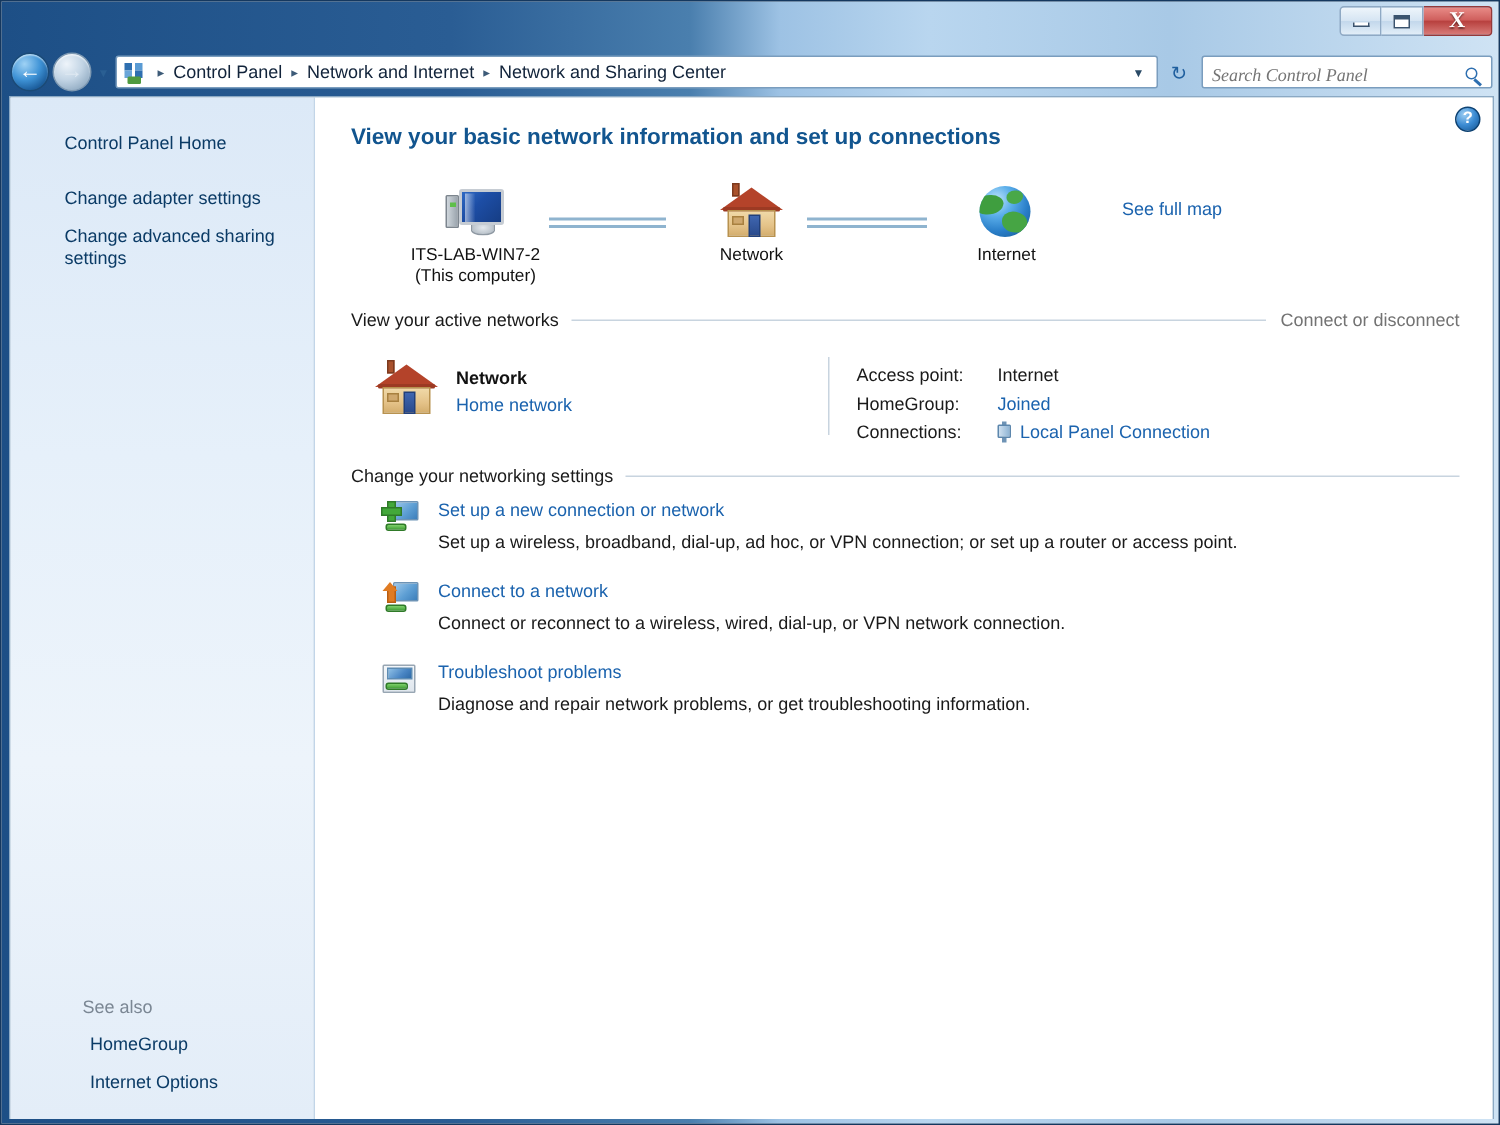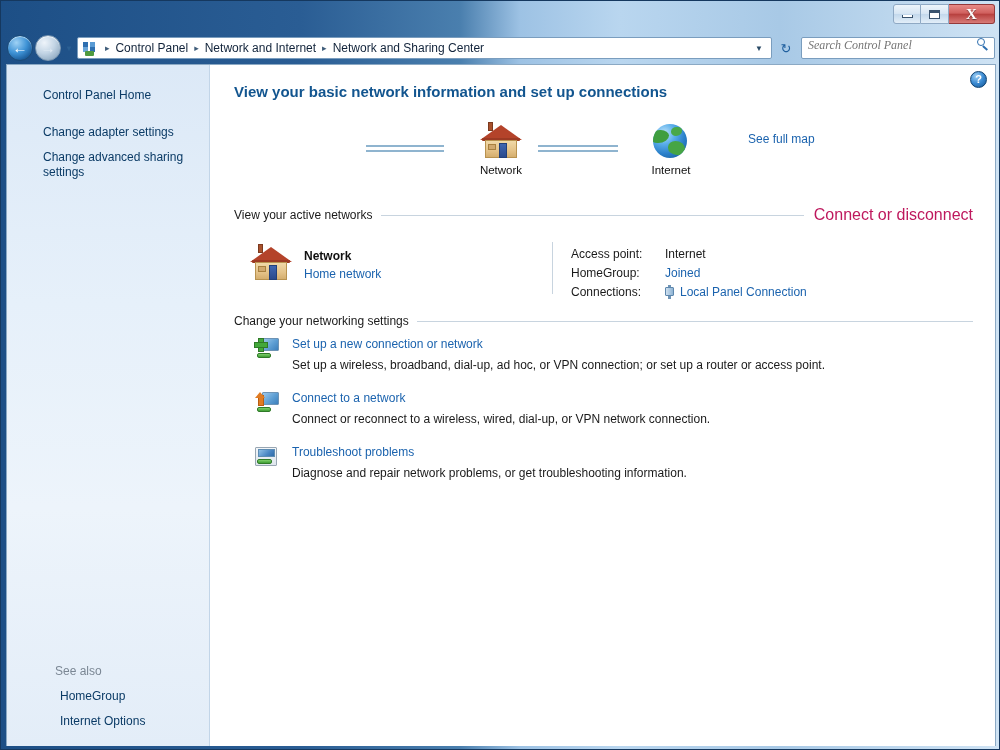--- a/index.html
+++ b/index.html
@@ -184,21 +184,21 @@
   }
 
   .searchbox {
     width: 194px;
     height: 22px;
     background: #ffffff;
     border: 1px solid #7a9dbe;
     border-radius: 2px;
     margin-left: 4px;
     display: flex;
-    align-items: flex-start;
+    align-items: flex-end;
     padding: 0 4px 0 6px;
     flex: none;
   }
   .searchbox input {
     flex: 1;
     border: none;
     outline: none;
     font-family: "Liberation Serif", serif;
     font-style: italic;
     font-size: 12px;
@@ -424,22 +424,22 @@
     color: #1a1a1a;
     white-space: nowrap;
     padding-right: 8px;
   }
   .section-head .rule {
     flex: 1;
     height: 1px;
     background: #c8d4df;
   }
   .section-head .act {
-    font-size: 16px;
-    color: #be185d;
+    font-size: 12px;
+    color: #737373;
     white-space: nowrap;
     padding-left: 10px;
     cursor: pointer;
   }
 
   
   .activenet {
     display: flex;
     align-items: flex-start;
     padding: 8px 0 4px 16px;
@@ -639,20 +639,31 @@
 
       <div class="help-icon">?</div>
 
       <div class="page-title">View your basic network information and set up connections</div>
 
       <div class="netmap">
 
         <div class="link-line link-1"></div>
         <div class="link-line link-2"></div>
 
+        <div class="node node-computer">
+          <div class="node-icon">
+            <div class="ico-computer">
+              <span class="tower"></span>
+              <span class="mon"></span>
+              <span class="base"></span>
+            </div>
+          </div>
+          <span>ITS-LAB-WIN7-2</span>
+          <span class="lbl2">(This computer)</span>
+        </div>
 
         <div class="node node-network">
           <div class="node-icon">
             <div class="ico-house">
               <span class="chimney"></span>
               <span class="roof"></span>
               <span class="roof2"></span>
               <span class="body"></span>
               <span class="win"></span>
               <span class="door"></span>

